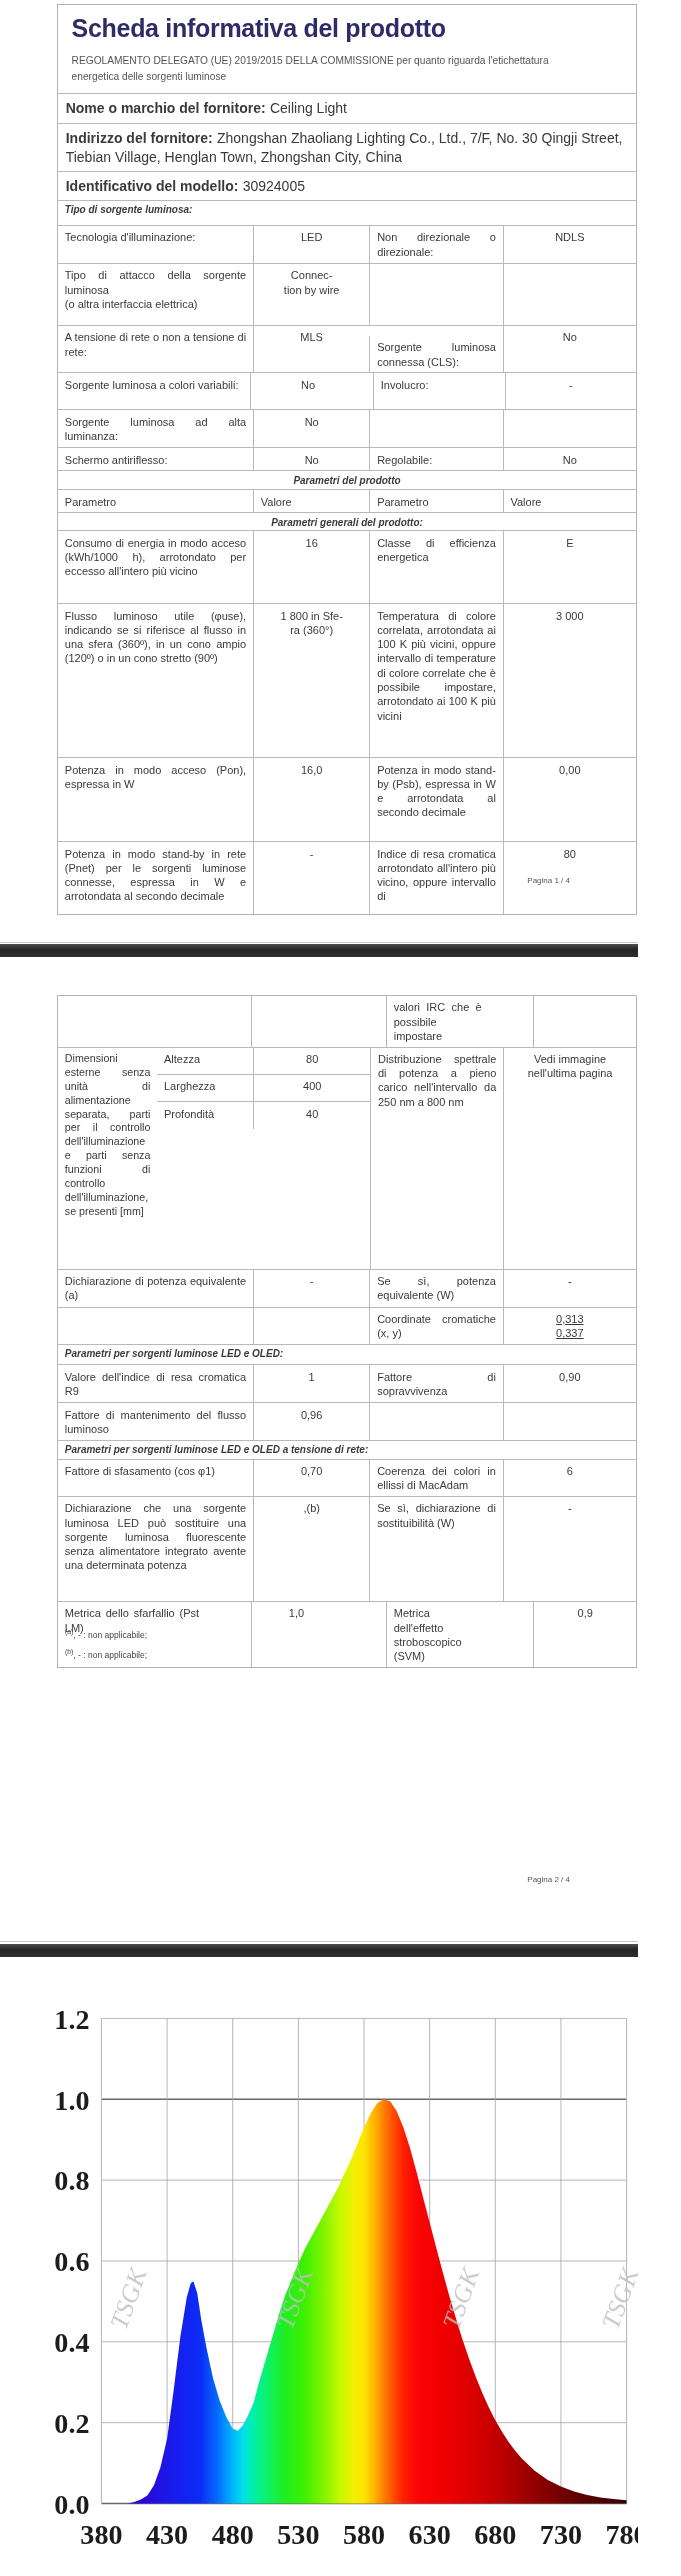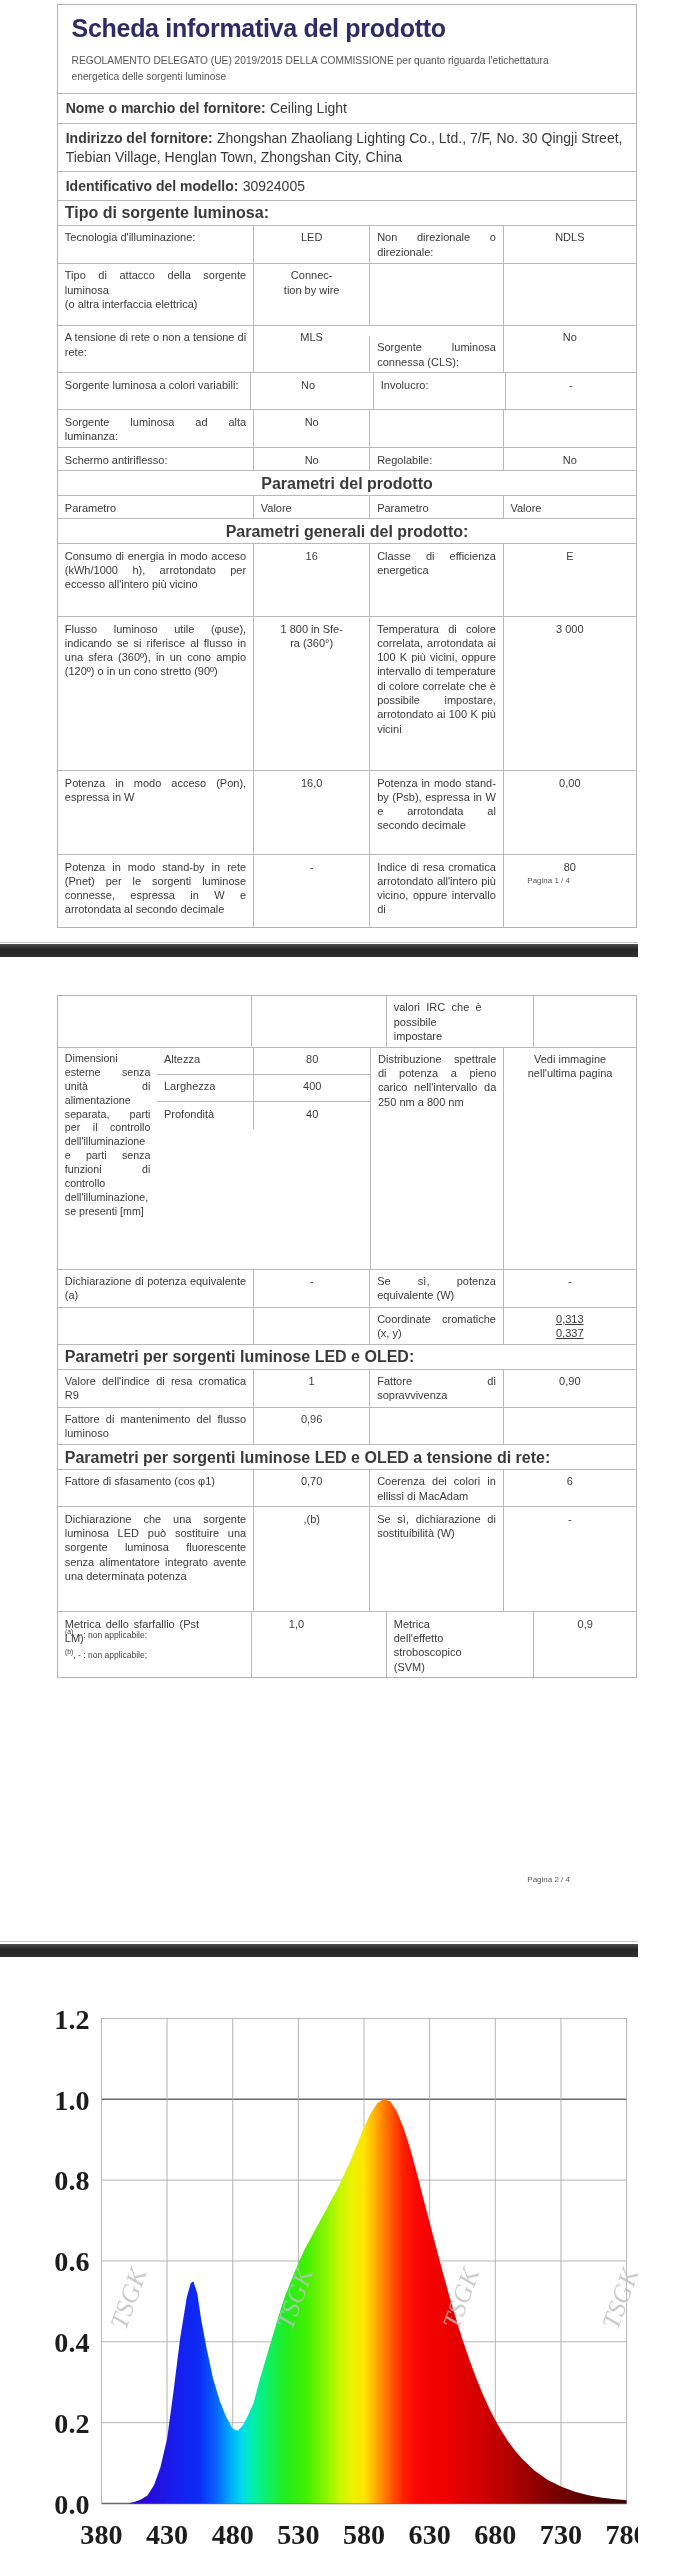--- a/index.html
+++ b/index.html
@@ -9,21 +9,21 @@
   .doc-table{position:absolute;left:57px;width:580px;background:#fff;
              border:0.9px solid #b3b3b3;box-sizing:border-box;}
   .t-row{border-bottom:0.9px solid #b9b9b9;box-sizing:border-box;}
   .t-row:last-child{border-bottom:none;}
   .grid-row{display:flex;align-items:stretch;}
   .cell{box-sizing:border-box;padding:4.3px 6.8px 3.4px 6.8px;font-size:11px;line-height:1.3;
         white-space:pre-line;overflow:hidden;}
   .cell.label{text-align:justify;}
   .cell.value{text-align:center;}
   .cell.vline{border-left:0.9px solid #b9b9b9;}
-  .section-row{font-weight:bold;font-size:16px;padding:3.4px 6.8px 2.6px 6.8px;box-sizing:border-box;}
+  .section-row{font-weight:bold;font-size:10px;padding:3.4px 6.8px 2.6px 6.8px;box-sizing:border-box;font-style:italic;}
   .section-row.center{text-align:center;}
 
   .title-row{padding:10.2px 13.6px 8.5px 13.6px;}
   .doc-title{margin:0 0 10.2px 0;font-size:25px;font-weight:bold;color:#2e2b66;
              letter-spacing:-0.3px;line-height:1.1;}
   .doc-reg{font-size:10.2px;color:#555;line-height:1.55;max-width:520px;}
 
   .info-row{padding:5.1px 7.7px 4.3px 7.7px;font-size:14px;line-height:1.35;}
   .info-lbl{font-weight:bold;}
   .info-val{margin-left:4.3px;}

